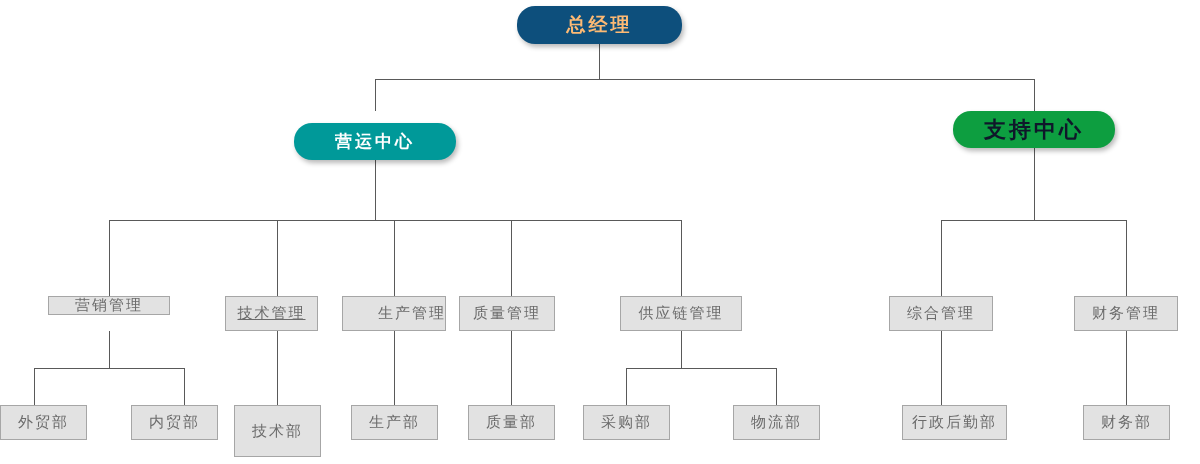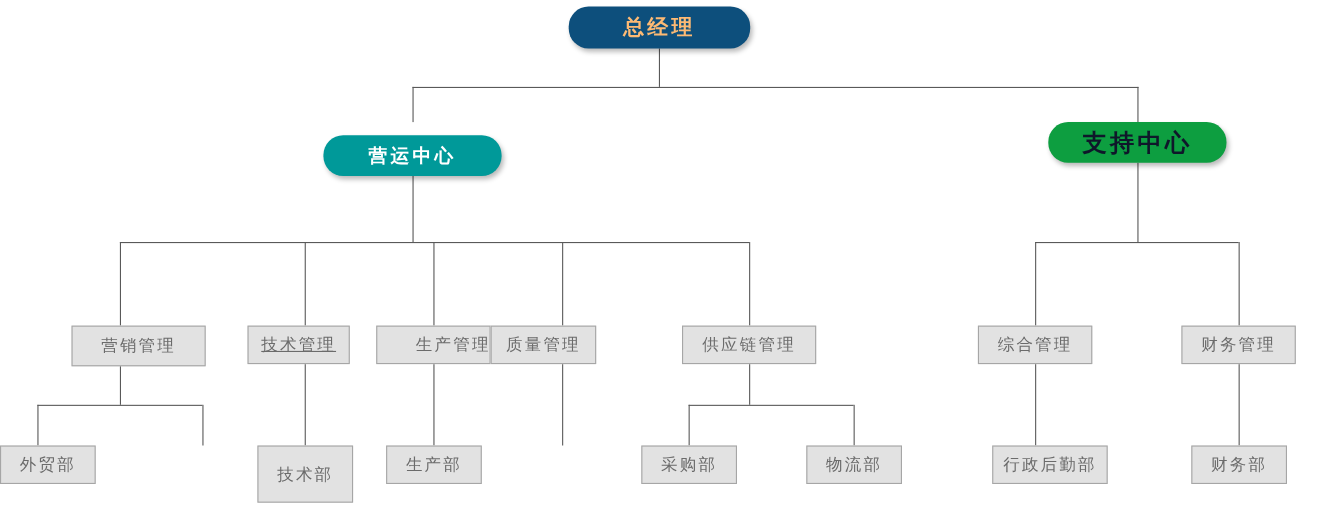--- a/index.html
+++ b/index.html
@@ -114,41 +114,43 @@
   <div class="line vline" style="left:941px;top:331px;height:74px;"></div>
 
   <div class="line vline" style="left:1126px;top:331px;height:74px;"></div>
 
   <div class="node n-l1" style="left:517px;top:6px;width:165px;height:38px;">总经理</div>
 
   <div class="node n-l2-teal" style="left:294px;top:111px;width:162px;height:37px;">营运中心</div>
 
   <div class="node n-l2-green" style="left:953px;top:111px;width:162px;height:37px;">支持中心</div>
 
-  <div class="node n-grey" style="left:65px;top:296px;width:122px;height:37px;">营销管理</div>
+  <div class="node n-grey" style="left:48px;top:296px;width:122px;height:19px;">营销管理</div>
 
   <div class="node n-grey" style="left:225px;top:296px;width:93px;height:35px;text-decoration:underline;">技术管理</div>
 
   <div class="node n-grey" style="left:342px;top:296px;width:104px;height:35px;padding-left:36px;">生产管理</div>
 
-  <div class="node n-grey" style="left:446px;top:296px;width:96px;height:35px;">质量管理</div>
+  <div class="node n-grey" style="left:459px;top:296px;width:96px;height:35px;">质量管理</div>
 
   <div class="node n-grey" style="left:620px;top:296px;width:122px;height:35px;">供应链管理</div>
 
   <div class="node n-grey" style="left:889px;top:296px;width:104px;height:35px;">综合管理</div>
 
   <div class="node n-grey" style="left:1074px;top:296px;width:104px;height:35px;">财务管理</div>
 
   <div class="node n-grey" style="left:0px;top:405px;width:87px;height:35px;">外贸部</div>
 
+  <div class="node n-grey" style="left:131px;top:405px;width:87px;height:35px;">内贸部</div>
 
   <div class="node n-grey" style="left:234px;top:405px;width:87px;height:52px;">技术部</div>
 
   <div class="node n-grey" style="left:351px;top:405px;width:87px;height:35px;">生产部</div>
 
+  <div class="node n-grey" style="left:468px;top:405px;width:87px;height:35px;">质量部</div>
 
   <div class="node n-grey" style="left:583px;top:405px;width:87px;height:35px;">采购部</div>
 
   <div class="node n-grey" style="left:733px;top:405px;width:87px;height:35px;">物流部</div>
 
   <div class="node n-grey" style="left:902px;top:405px;width:105px;height:35px;">行政后勤部</div>
 
   <div class="node n-grey" style="left:1083px;top:405px;width:87px;height:35px;">财务部</div>
 
 </div>

